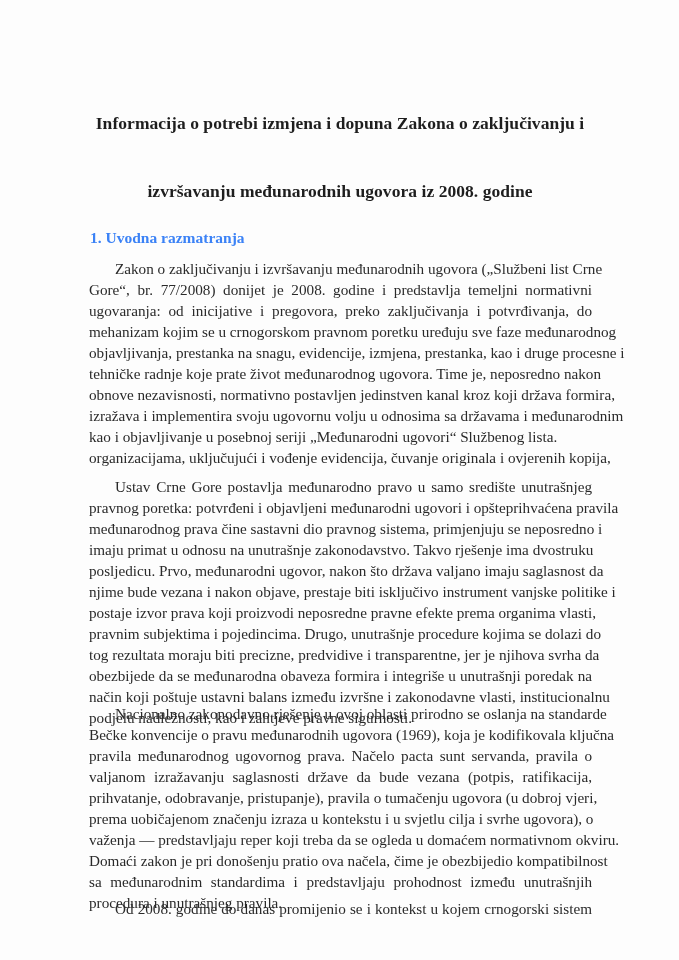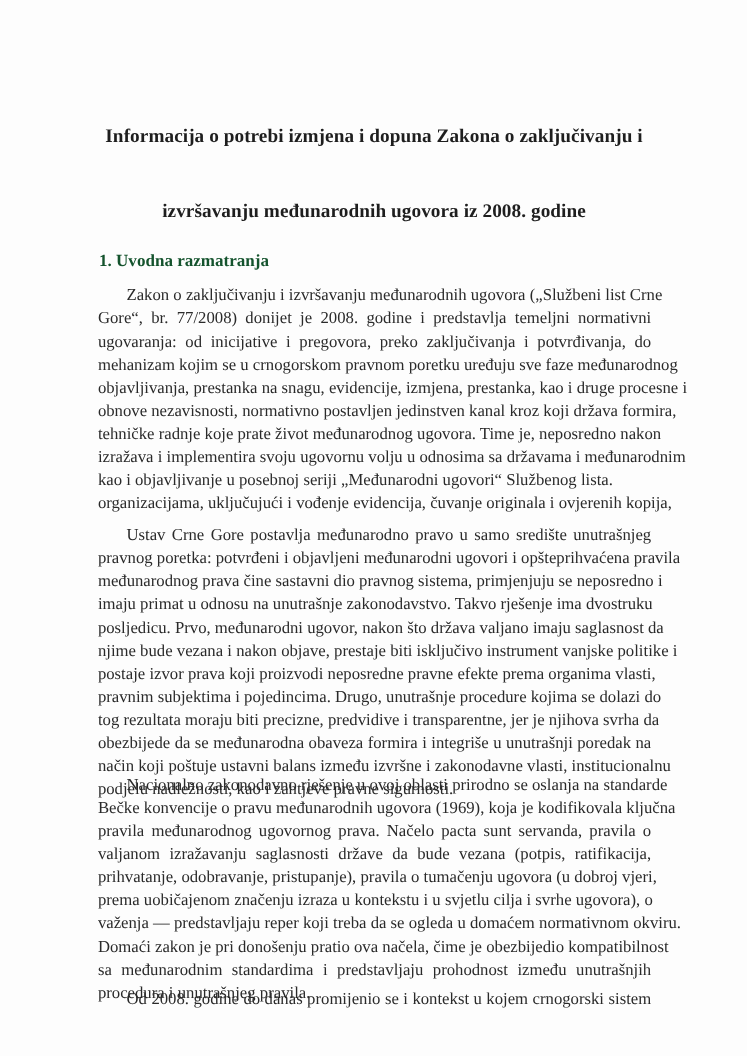--- a/index.html
+++ b/index.html
@@ -34,21 +34,21 @@
       white-space: nowrap;
     }
     .title.l1 { top: 113px; }
     .title.l2 { top: 149px; margin-top: 32px; }
     .heading {
       position: absolute;
       left: 90px;
       top: 229px;
       font-weight: bold;
       font-size: 15.5px;
-      color: #14532d;
+      color: #3b82f6;
     }
     .body-text {
       position: absolute;
       left: 89px;
       width: 503px;
       font-size: 15.2px;
       line-height: 21px;
       text-align: justify;
       color: #2a2a2a;
     }
@@ -74,22 +74,22 @@
   <div class="title l2">izvršavanju međunarodnih ugovora iz 2008. godine</div>
 
   <div class="heading">1. Uvodna razmatranja</div>
 
   <div class="body-text" style="top:258px;">
     <span class="line first">Zakon o zaključivanju i izvršavanju međunarodnih ugovora („Službeni list Crne</span>
     <span class="line">Gore“, br. 77/2008) donijet je 2008. godine i predstavlja temeljni normativni</span>
     <span class="line">ugovaranja: od inicijative i pregovora, preko zaključivanja i potvrđivanja, do</span>
     <span class="line">mehanizam kojim se u crnogorskom pravnom poretku uređuju sve faze međunarodnog</span>
     <span class="line">objavljivanja, prestanka na snagu, evidencije, izmjena, prestanka, kao i druge procesne i</span>
+    <span class="line">tehničke radnje koje prate život međunarodnog ugovora. Time je, neposredno nakon</span>
     <span class="line">obnove nezavisnosti, normativno postavljen jedinstven kanal kroz koji država formira,</span>
-    <span class="line">tehničke radnje koje prate život međunarodnog ugovora. Time je, neposredno nakon</span>
     <span class="line">izražava i implementira svoju ugovornu volju u odnosima sa državama i međunarodnim</span>
     <span class="line last">kao i objavljivanje u posebnoj seriji „Međunarodni ugovori“ Službenog lista.</span>
     <span class="line">organizacijama, uključujući i vođenje evidencija, čuvanje originala i ovjerenih kopija,</span>
   </div>
 
   <div class="body-text" style="top:476px;">
     <span class="line first">Ustav Crne Gore postavlja međunarodno pravo u samo središte unutrašnjeg</span>
     <span class="line">pravnog poretka: potvrđeni i objavljeni međunarodni ugovori i opšteprihvaćena pravila</span>
     <span class="line">međunarodnog prava čine sastavni dio pravnog sistema, primjenjuju se neposredno i</span>
     <span class="line">imaju primat u odnosu na unutrašnje zakonodavstvo. Takvo rješenje ima dvostruku</span>

